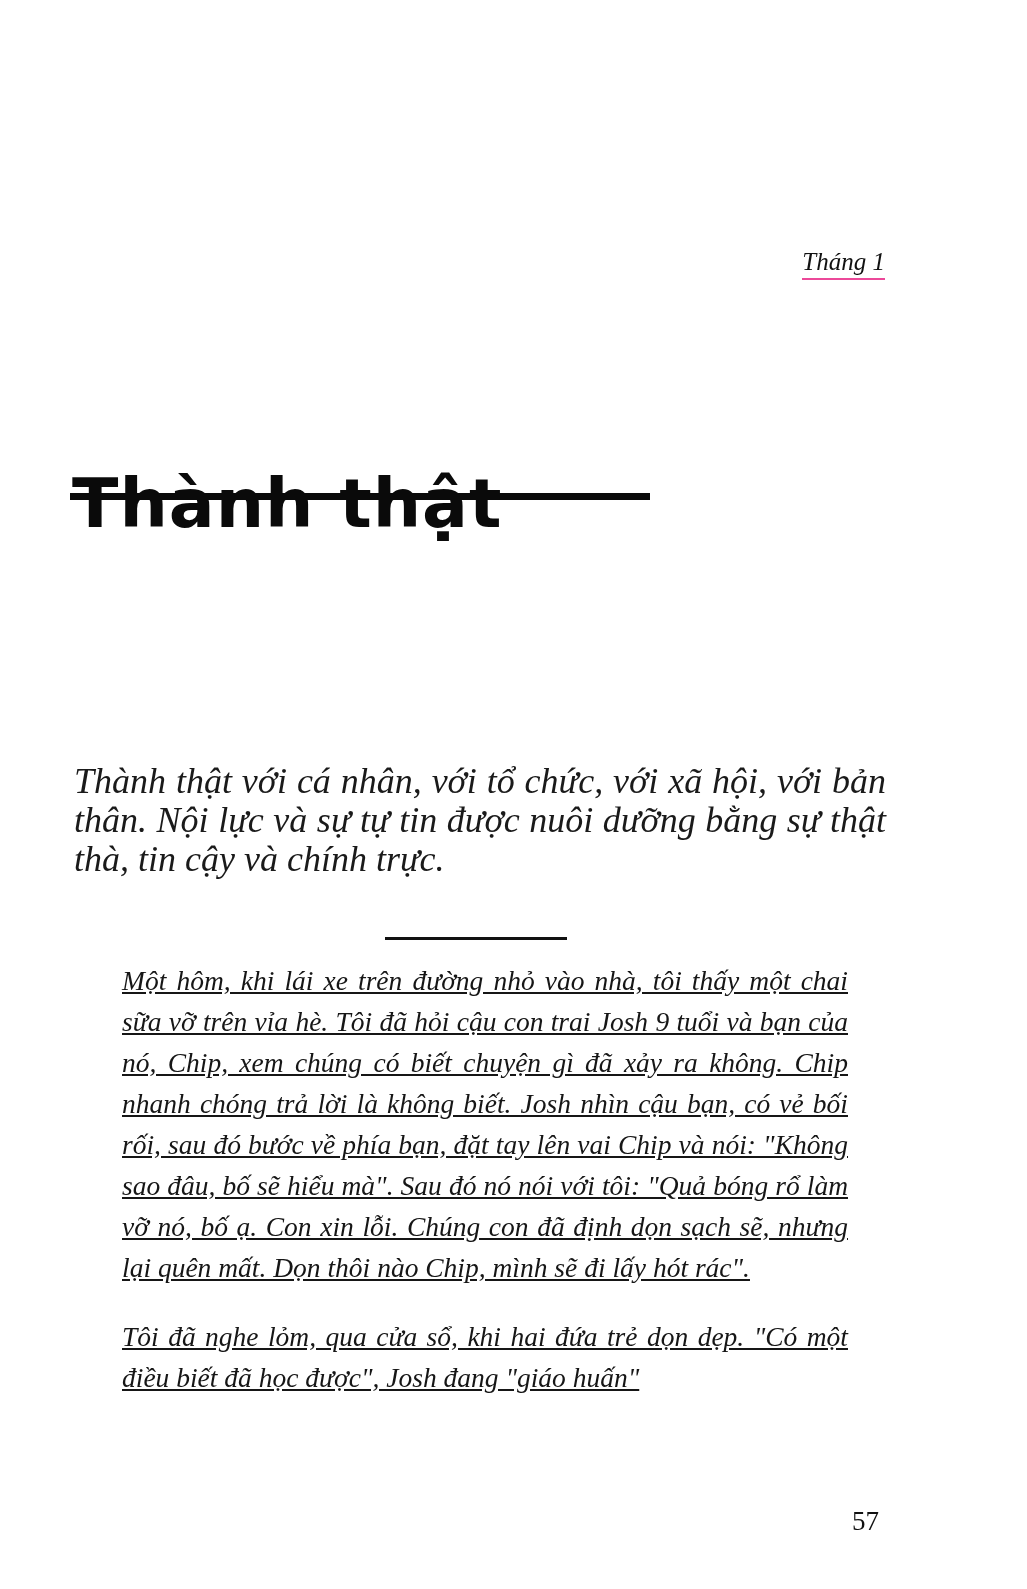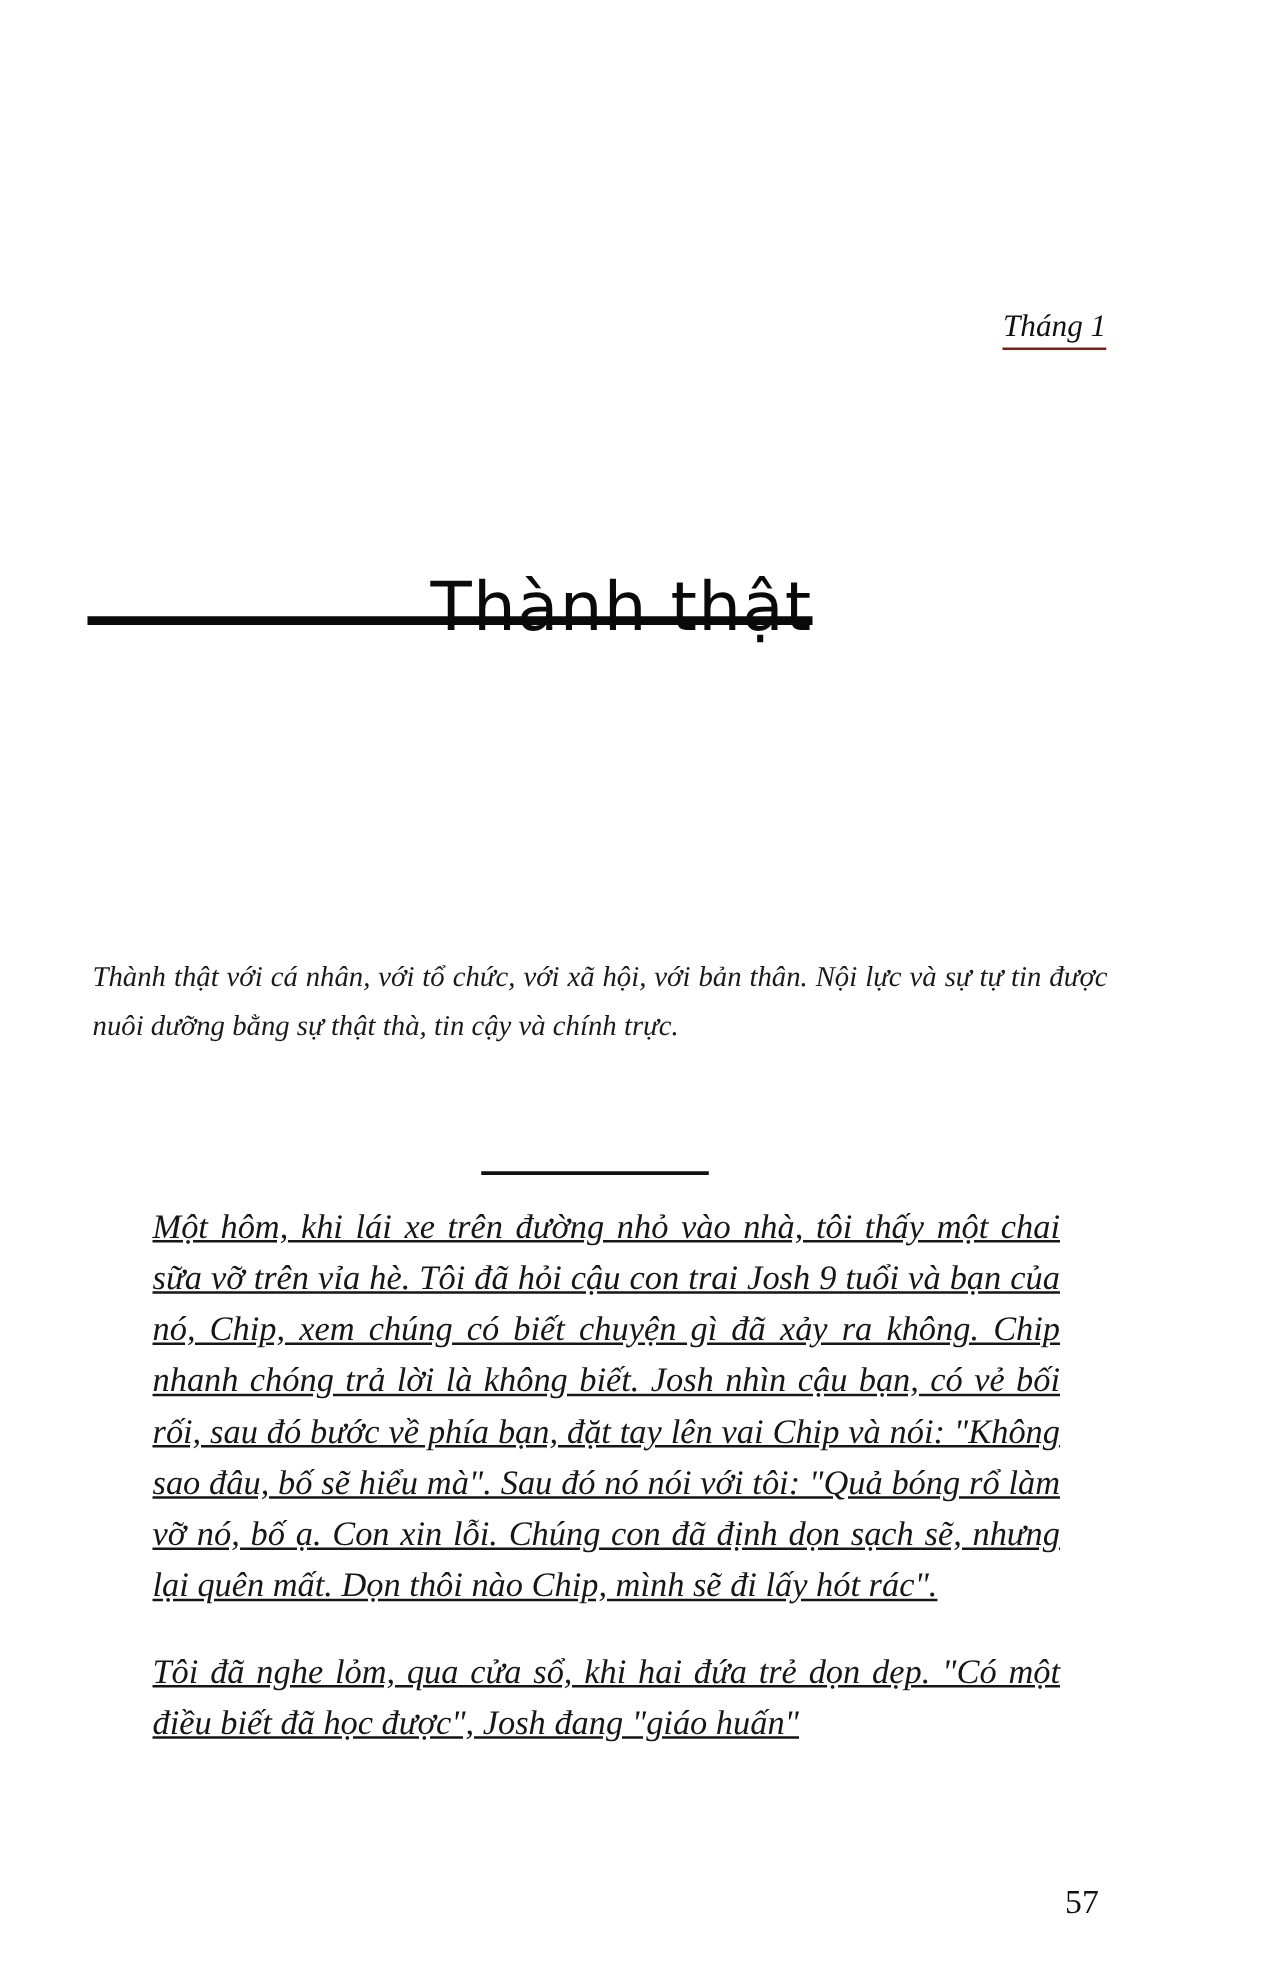--- a/index.html
+++ b/index.html
@@ -16,51 +16,51 @@
     overflow: hidden;
     font-family: "Liberation Serif", serif;
     color: #111111;
   }
   .chapter-label {
     position: absolute;
     top: 248px;
     right: 142px;
     font-style: italic;
     font-size: 25px;
-    border-bottom: 2px solid #7f1d1d;
+    border-bottom: 2px solid #ec4899;
     padding-bottom: 2px;
     font-family: "Liberation Serif", serif;
   }
   .chapter-title {
     position: absolute;
     top: 418px;
     left: 72px;
     width: 578px;
-    text-align: right;
+    text-align: left;
     font-family: "DejaVu Sans", sans-serif;
-    font-weight: 400;
-    font-size: 54px;
+    font-weight: 700;
+    font-size: 68px;
     letter-spacing: 1px;
     color: #0a0a0a;
   }
   .title-rule {
     position: absolute;
     top: 493px;
     left: 70px;
     width: 580px;
     height: 7px;
     background: #0a0a0a;
   }
   .epigraph {
     position: absolute;
     top: 762px;
     left: 74px;
     width: 812px;
     font-style: italic;
-    font-size: 23px;
+    font-size: 36px;
     line-height: 39px;
     text-align: justify;
     color: #1a1a1a;
     font-family: "Liberation Serif", serif;
   }
   .section-divider {
     position: absolute;
     top: 937px;
     left: 385px;
     width: 182px;

